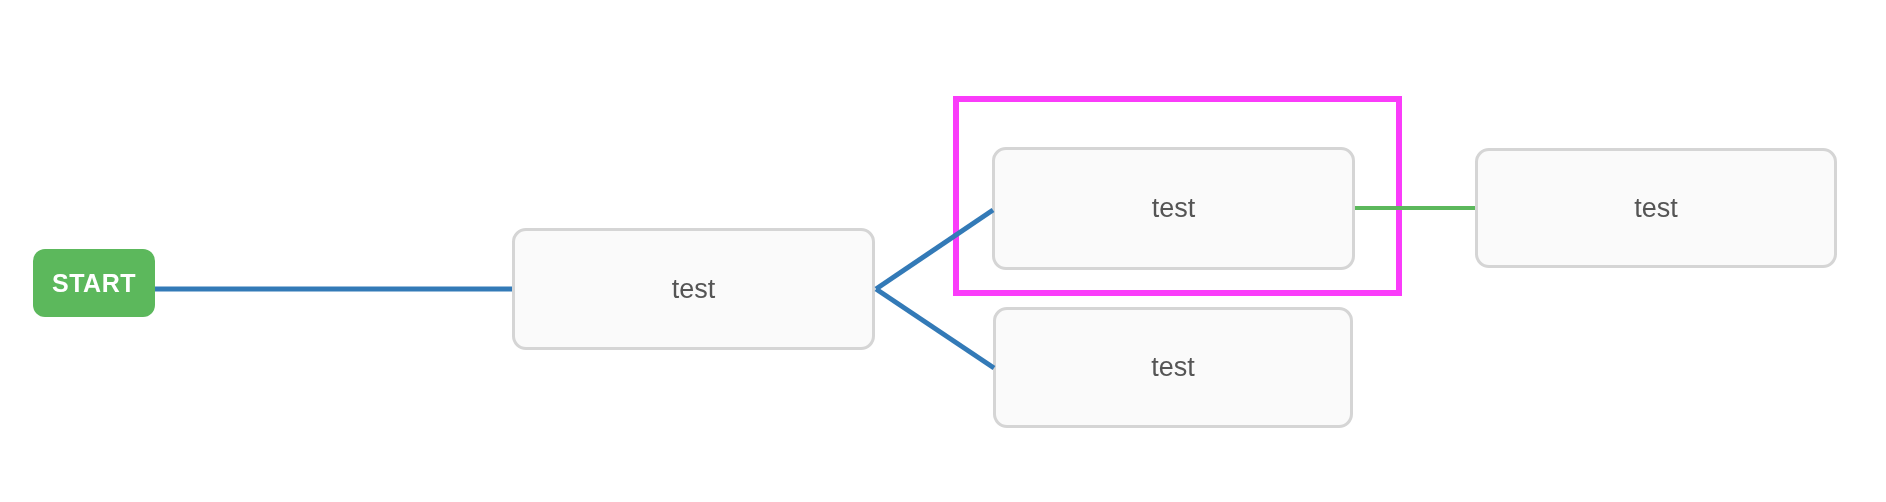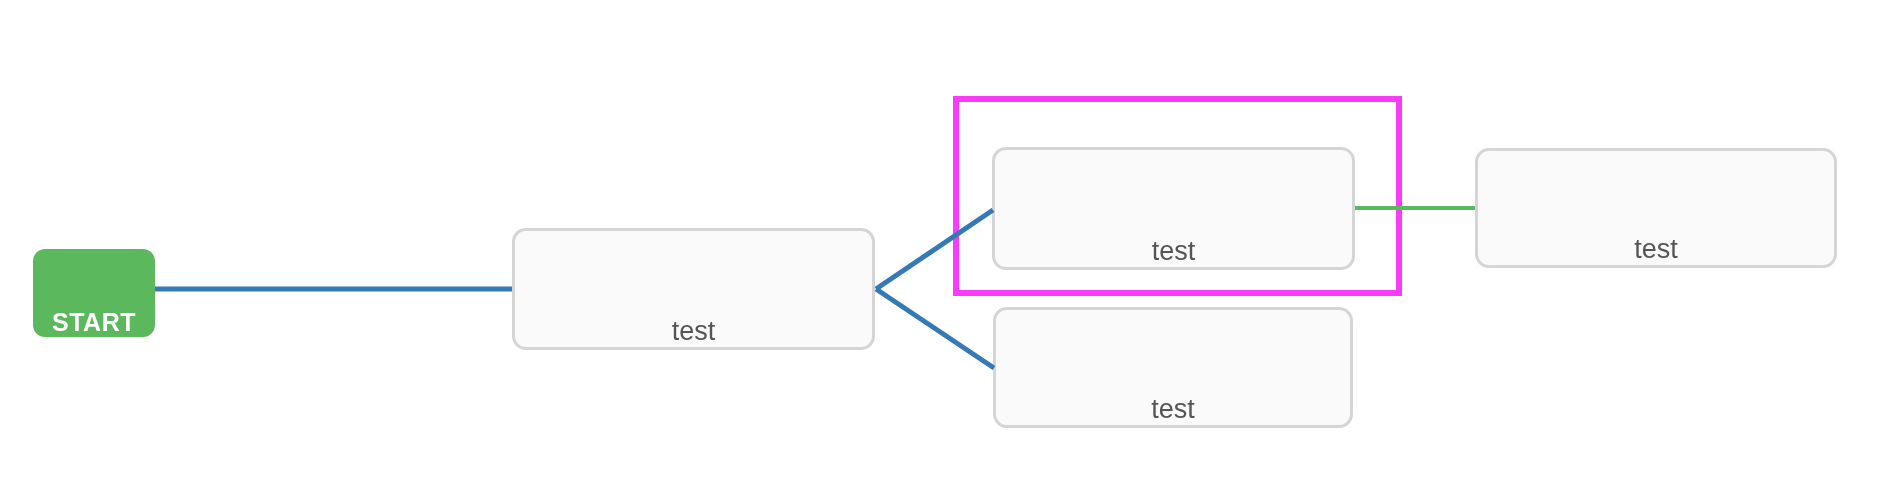--- a/index.html
+++ b/index.html
@@ -13,21 +13,21 @@
     height: 502px;
     background: var(--canvas-bg, #ffffff);
     overflow: hidden;
     font-family: "Liberation Sans", "DejaVu Sans", sans-serif;
   }
   #nodes-layer { position: absolute; inset: 0; z-index: 1; }
   .node {
     position: absolute;
     box-sizing: border-box;
     display: flex;
-    align-items: flex-end;
+    align-items: center;
     justify-content: center;
     user-select: none;
   }
   .node.step {
     background: var(--node-bg, #fafafa);
     border: 3px solid var(--node-border, #d5d5d5);
     border-radius: 14px;
     color: var(--node-text, #555555);
     font-size: 27px;
     font-weight: 400;
@@ -57,21 +57,21 @@
     height: 100%;
     z-index: 3;
     pointer-events: none;
   }
 </style>
 </head>
 <body>
 
 <div class="canvas">
   <div id="nodes-layer">
-      <div class="node start" style="left: 33px; top: 249px; width: 122px; height: 88px;">
+      <div class="node start" style="left: 33px; top: 249px; width: 122px; height: 68px;">
         <span>START</span>
       </div>
       <div class="node step" style="left: 512px; top: 228px; width: 363px; height: 122px;">
         <span>test</span>
       </div>
       <div class="node step" style="left: 992px; top: 147px; width: 363px; height: 123px;">
         <span>test</span>
       </div>
       <div class="node step" style="left: 993px; top: 307px; width: 360px; height: 121px;">
         <span>test</span>

